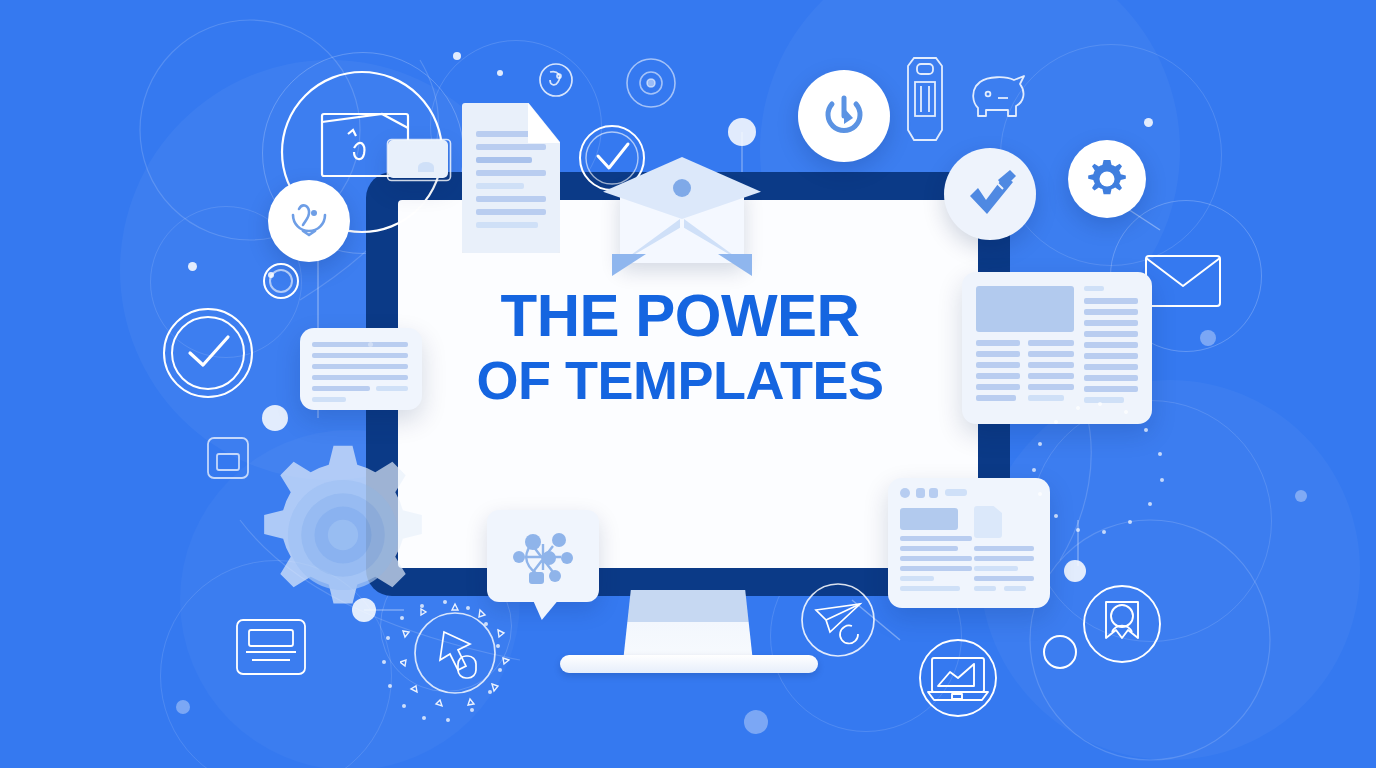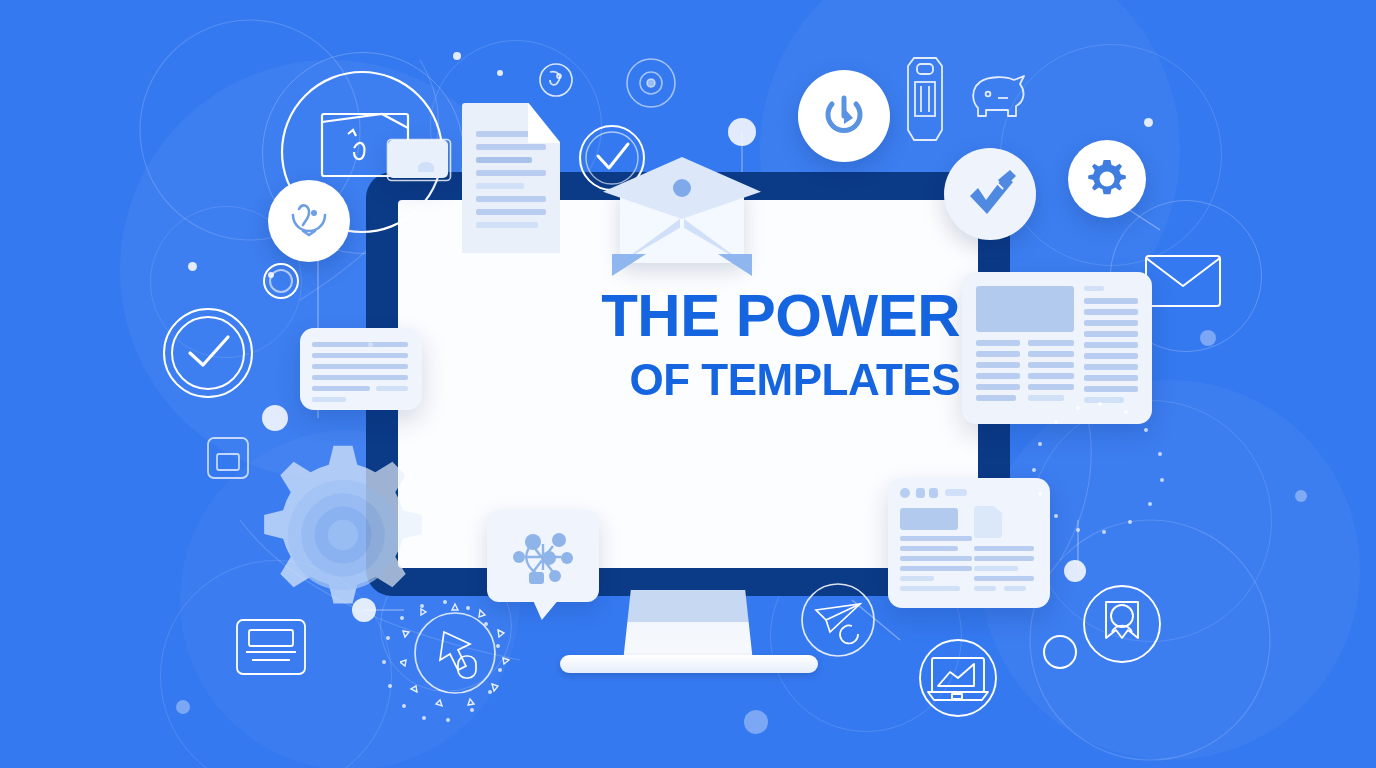--- a/index.html
+++ b/index.html
@@ -34,26 +34,26 @@
     background:linear-gradient(180deg,#c6d8f2 0%,#c6d8f2 44%,#f3f7fd 45%,#f7fafe 100%);
     clip-path:polygon(6% 0,94% 0,100% 100%,0 100%);
   }
   #monitor-base{
     position:absolute;left:560px;top:655px;width:258px;height:18px;
     background:linear-gradient(180deg,#ffffff,#e6eefb);border-radius:10px;
     box-shadow:0 3px 7px rgba(6,30,80,.18);
   }
 
   
-  #title-block{position:absolute;left:400px;top:286px;width:560px;text-align:right;}
+  #title-block{position:absolute;left:400px;top:286px;width:560px;text-align:center;}
   #title-line-1,#title-line-2{
     color:#1565e0;font-weight:bold;font-size:60px;line-height:60px;
     letter-spacing:-.5px;white-space:nowrap;
   }
-  #title-line-2{margin-top:4px;font-size:44px;}
+  #title-line-2{margin-top:4px;font-size:54px;}
   #subtitle{
     margin-top:22px;color:#14306e;font-size:18.5px;font-weight:bold;
     letter-spacing:.6px;white-space:nowrap;
   }
 
   
   .card{position:absolute;background:#eef3fb;border-radius:14px;
         box-shadow:0 10px 26px rgba(6,30,80,.16);}
   .card.light{background:#f2f6fd;}
   .tl{position:absolute;background:#b9cdf0;border-radius:2px;height:6px;}

